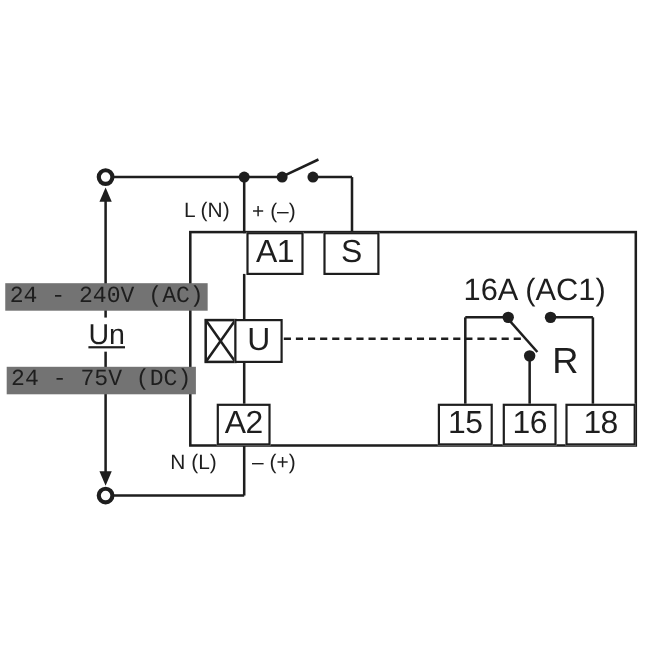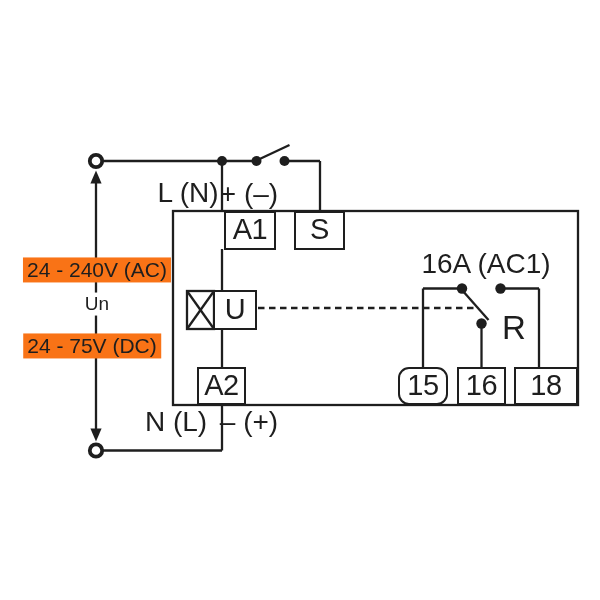--- a/index.html
+++ b/index.html
@@ -27,23 +27,23 @@
     line-height: 1;
     padding-bottom: 2px;
   }
   .lbl {
     position: absolute;
     transform: translate(-50%, -50%);
     white-space: nowrap;
     z-index: 3;
     line-height: 1.1;
   }
-  .supply { font-size: 21px; background: #f97316; padding: 1px 4px; }
-  .un { font-size: 19px; background: #ffffff; padding: 1px 6px; }
-  .wire-lbl { font-size: 28px; }
+  .supply { font-size: 21px; background: #737373; padding: 1px 4px; font-family: Liberation Mono, monospace; }
+  .un { font-size: 26px; background: #ffffff; padding: 1px 6px; text-decoration: underline; }
+  .wire-lbl { font-size: 19px; }
   .rating { font-size: 28px; }
   .r-big { font-size: 33px; }
 </style>
 </head>
 <body>
 
 <div class="stage">
 
   <svg width="600" height="600" viewBox="0 0 600 600">
 
@@ -101,21 +101,21 @@
     </div>
   <div class="box" style="left:294px; top:211px; width:51px; height:39px;">
       <span>S</span>
     </div>
   <div class="box" style="left:213px; top:290px; width:44px; height:40px;">
       <span>U</span>
     </div>
   <div class="box" style="left:197px; top:367px; width:49px; height:38px;">
       <span>A2</span>
     </div>
-  <div class="box" style="left:398px; top:367px; width:50px; height:38px;border-radius:11px;">
+  <div class="box" style="left:398px; top:367px; width:50px; height:38px;">
       <span>15</span>
     </div>
   <div class="box" style="left:457px; top:367px; width:49px; height:38px;">
       <span>16</span>
     </div>
   <div class="box" style="left:514px; top:367px; width:64px; height:38px;">
       <span>18</span>
     </div>
 
   <div class="lbl supply" style="left:97px; top:270px;">24 - 240V (AC)</div>

